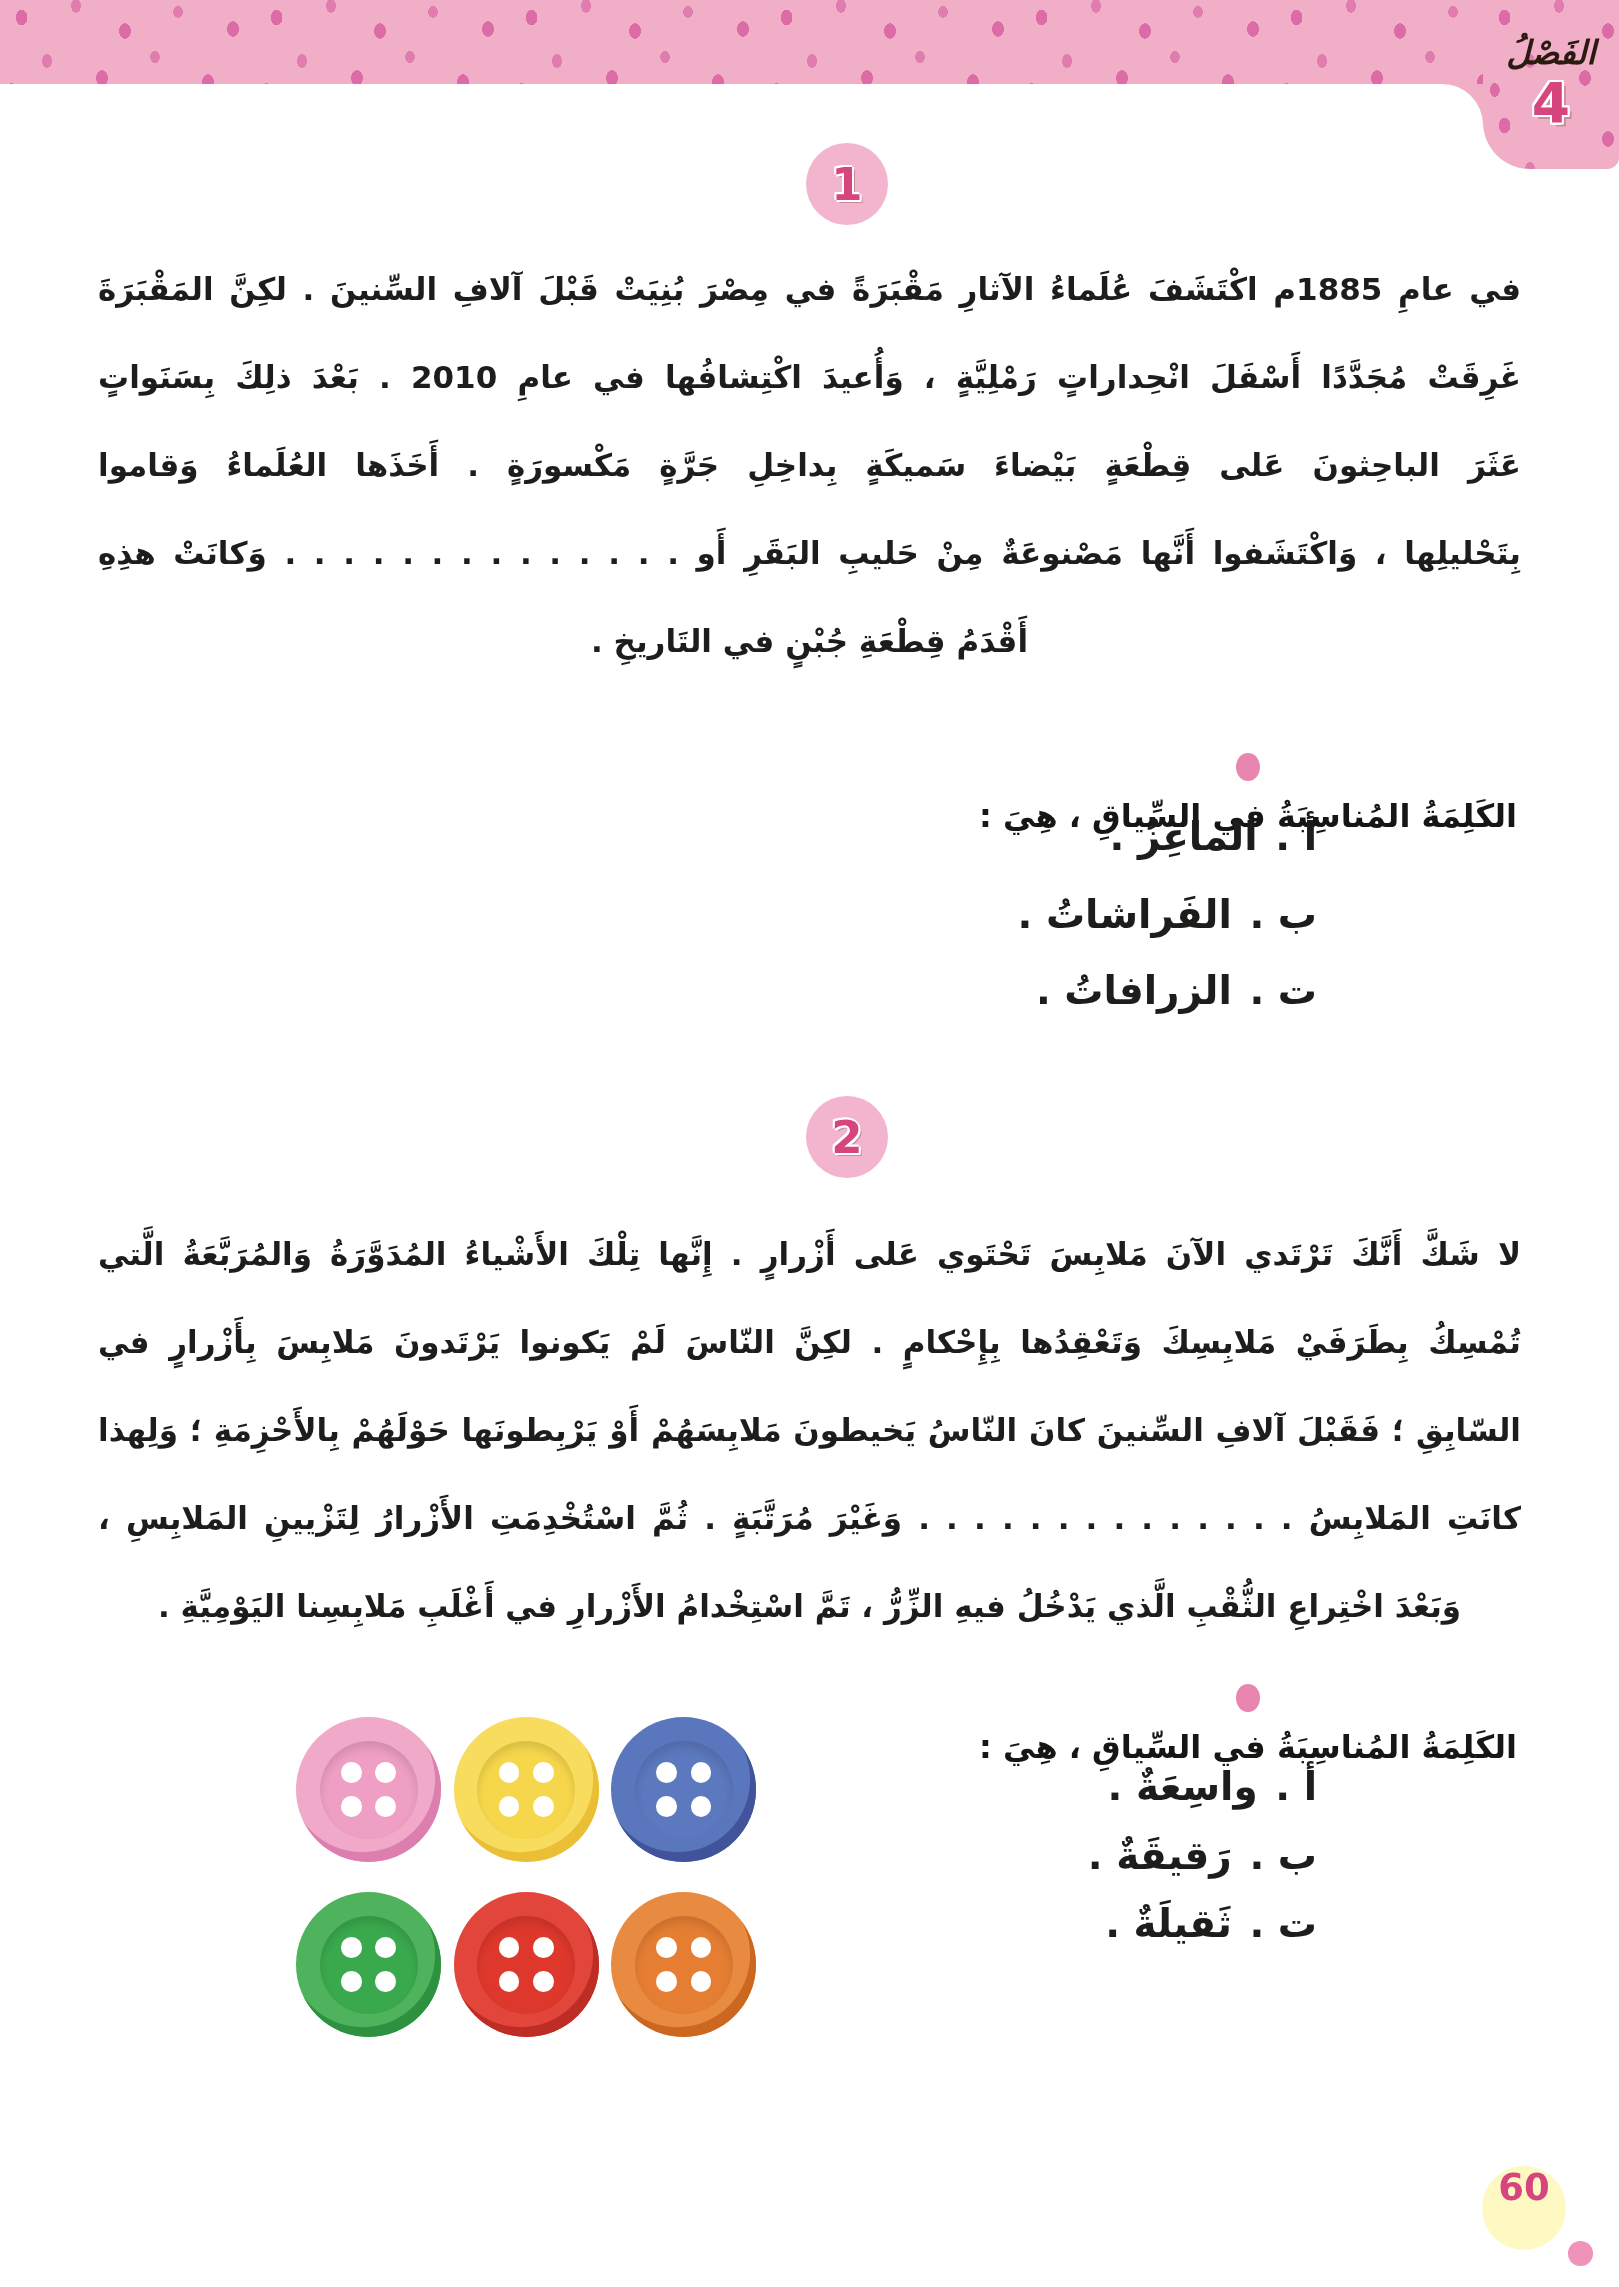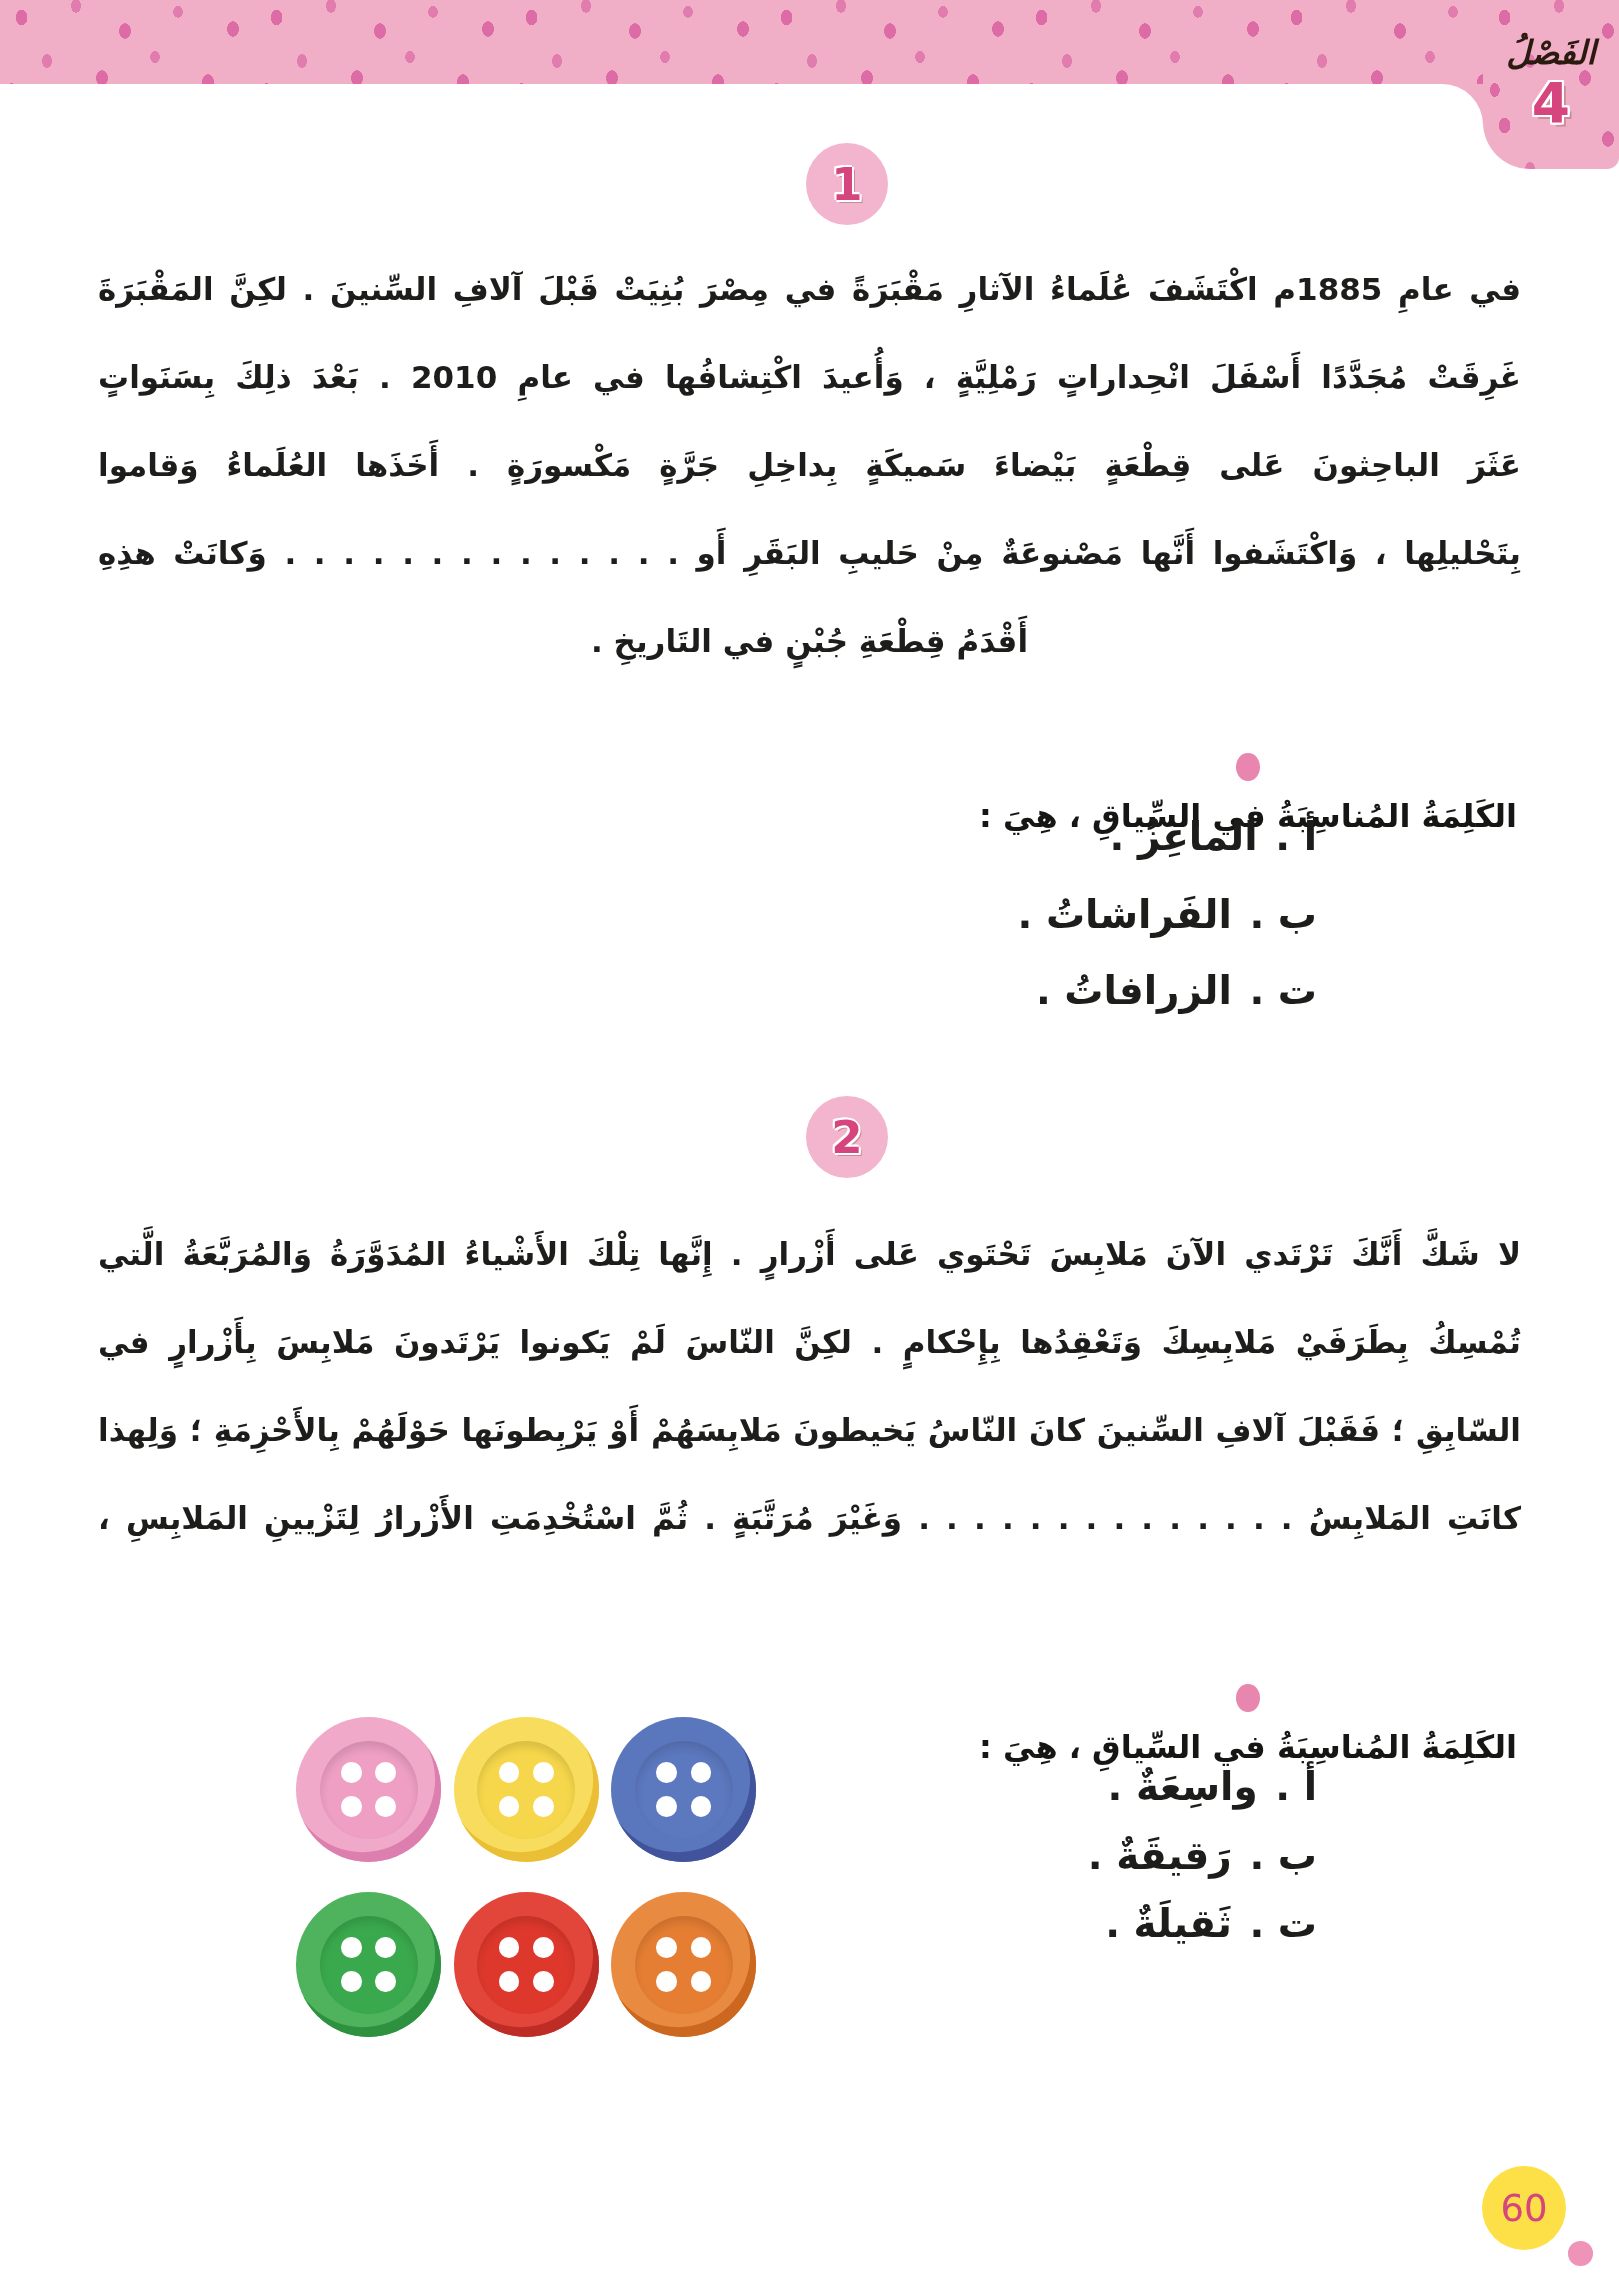--- a/index.html
+++ b/index.html
@@ -72,22 +72,22 @@
     box-shadow:inset 0 5.9px 8.8px rgba(0,0,0,.12);
   }
   .hole { position:absolute; width:20.6px; height:20.6px; border-radius:50%; background:#ffffff; }
   .hole.tl { left:21.6px;  top:21.6px; }
   .hole.tr { right:21.6px; top:21.6px; }
   .hole.bl { left:21.6px;  bottom:21.6px; }
   .hole.br { right:21.6px; bottom:21.6px; }
   
   .page-circle {
     position:absolute; left:1482px; top:2166px; width:84px; height:84px; border-radius:50%;
-    background:#fde047; display:flex; align-items:center; justify-content:center;
-    font-size:37px; font-weight:normal; color:#d6457e;
+    background:#fef9c3; display:flex; align-items:flex-start; justify-content:center;
+    font-size:37px; font-weight:bold; color:#d6457e;
   }
   .footer-dot { position:absolute; left:1568px; top:2241px; width:24.5px; height:24.5px; border-radius:50%; background:#ef93b9; }
 </style>
 </head>
 <body>
 
 <div class="page">
 
   <div class="header-band dots-bg"></div>
   <div class="fillet-pink"></div>
@@ -127,20 +127,21 @@
 
   <div class="badge badge-2">
     <span>2</span>
   </div>
 
   <div class="para para-2">
     <div class="line">لا شَكَّ أَنَّكَ تَرْتَدي الآنَ مَلابِسَ تَحْتَوي عَلى أَزْرارٍ . إِنَّها تِلْكَ الأَشْياءُ المُدَوَّرَةُ وَالمُرَبَّعَةُ الَّتي</div>
     <div class="line">تُمْسِكُ بِطَرَفَيْ مَلابِسِكَ وَتَعْقِدُها بِإِحْكامٍ . لكِنَّ النّاسَ لَمْ يَكونوا يَرْتَدونَ مَلابِسَ بِأَزْرارٍ في</div>
     <div class="line">السّابِقِ ؛ فَقَبْلَ آلافِ السِّنينَ كانَ النّاسُ يَخيطونَ مَلابِسَهُمْ أَوْ يَرْبِطونَها حَوْلَهُمْ بِالأَحْزِمَةِ ؛ وَلِهذا</div>
     <div class="line">كانَتِ المَلابِسُ . . . . . . . . . . . . . . وَغَيْرَ مُرَتَّبَةٍ . ثُمَّ اسْتُخْدِمَتِ الأَزْرارُ لِتَزْيينِ المَلابِسِ ،</div>
+    <div class="line last">وَبَعْدَ اخْتِراعِ الثُّقْبِ الَّذي يَدْخُلُ فيهِ الزِّرُّ ، تَمَّ اسْتِخْدامُ الأَزْرارِ في أَغْلَبِ مَلابِسِنا اليَوْمِيَّةِ .</div>
   </div>
 
   <div class="prompt-row prompt-2">
     <span class="bullet"></span>
     <span>الكَلِمَةُ المُناسِبَةُ في السِّياقِ ، هِيَ :</span>
   </div>
 
   <div class="opt q2-a">
     <span class="letter">أ .</span><span>واسِعَةٌ .</span>
   </div>

